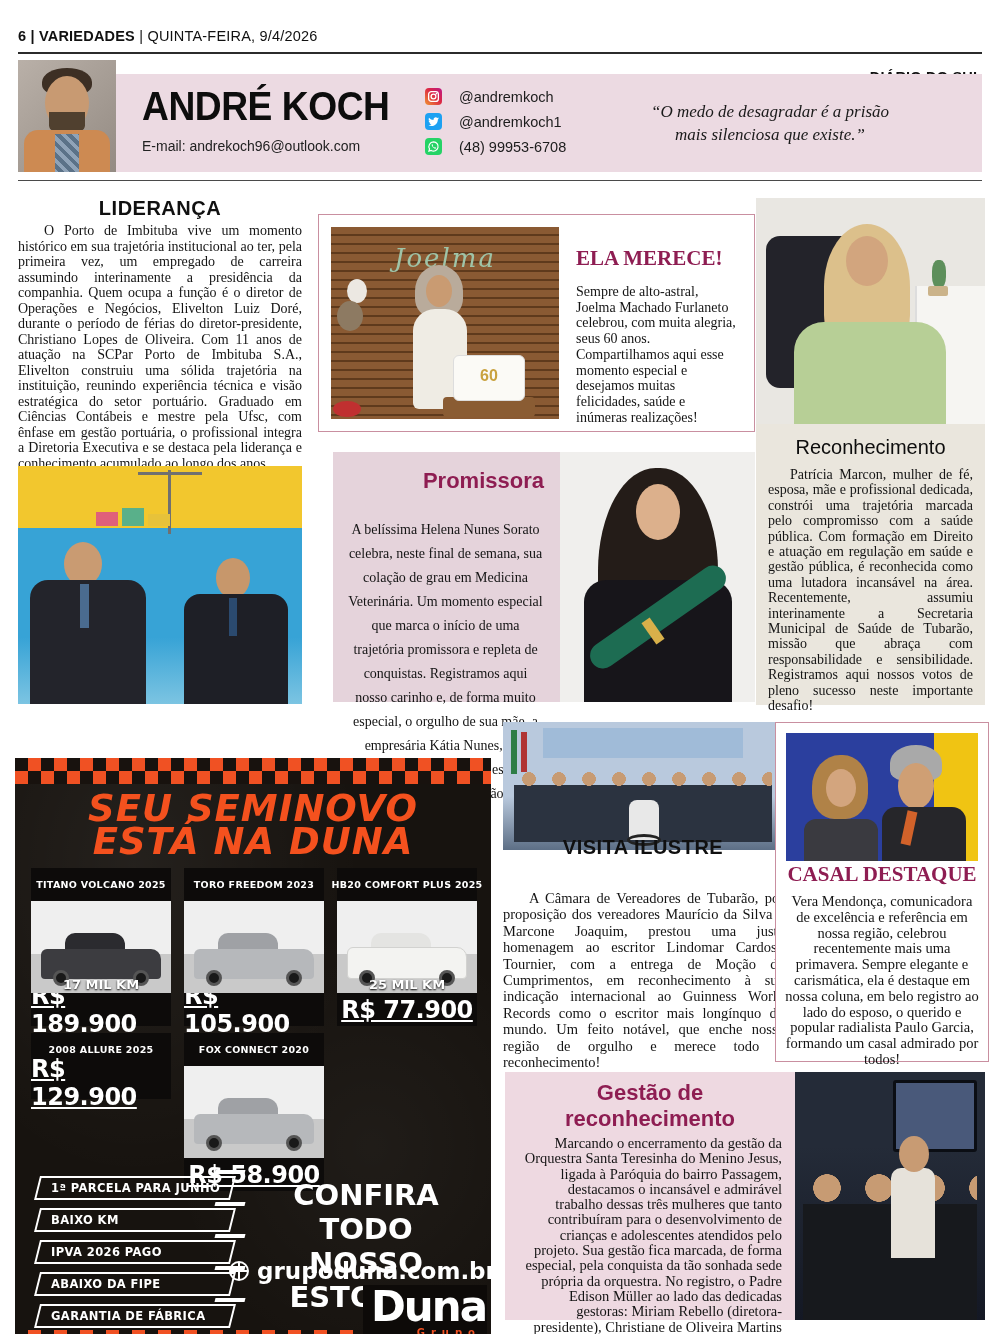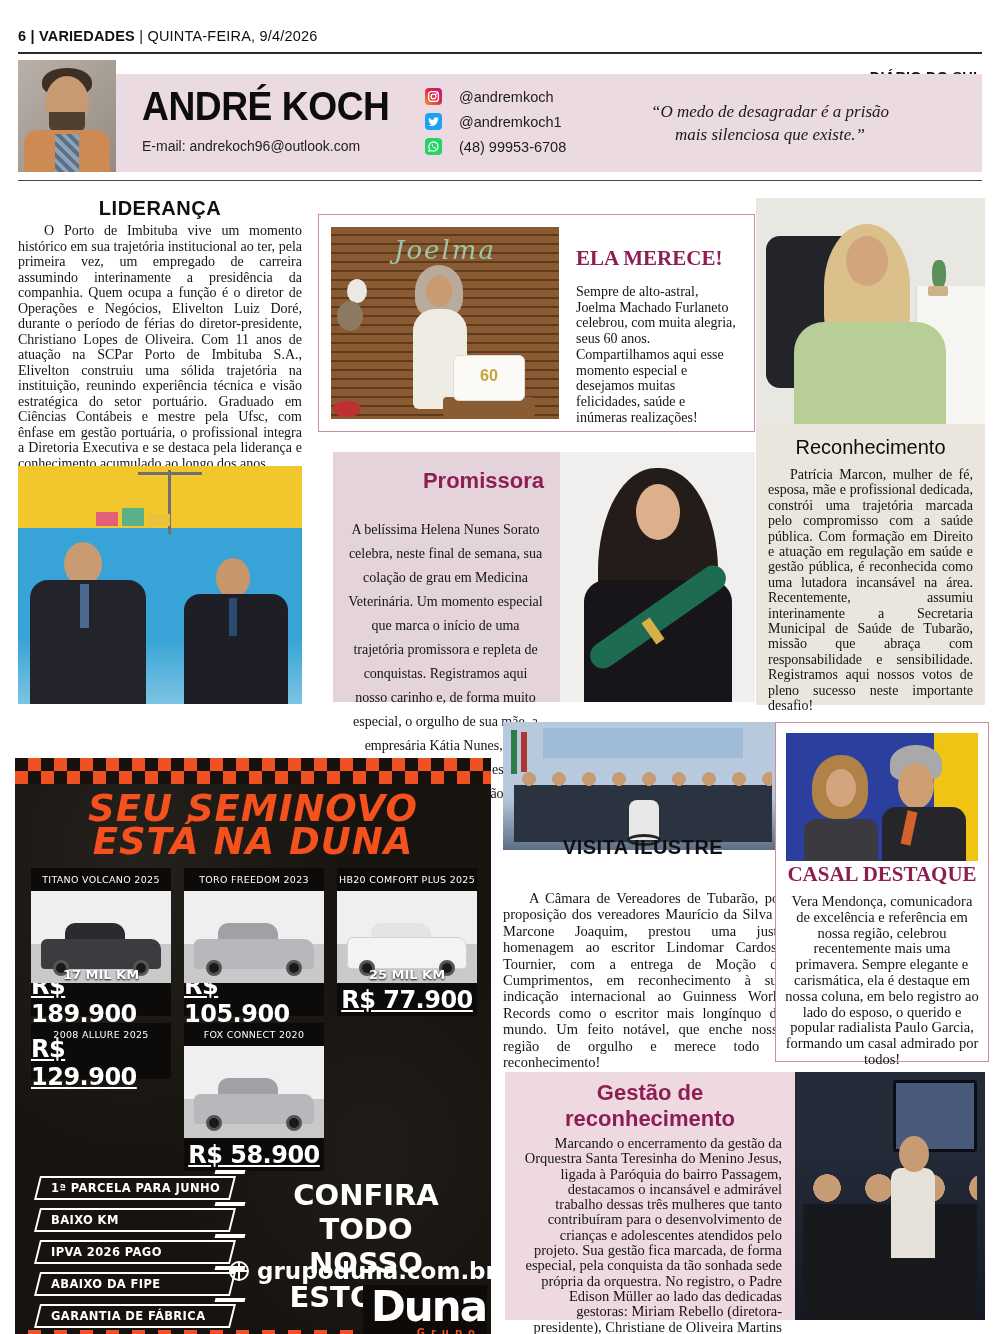--- a/index.html
+++ b/index.html
@@ -61,21 +61,21 @@
   .gestao-box{left:505px;top:1072px;width:290px;height:248px;background:#eed9e1;box-sizing:border-box;padding:8px 13px 0 13px;}
   .gestao-title{text-align:center;font-size:22px;font-weight:bold;}
   .gestao-body{margin-top:4px;text-align:right;font-family:"Liberation Serif",serif;font-size:14.5px;line-height:15.3px;color:#141414;}
 
   
   .photo{overflow:hidden;}
   .photo span{position:absolute;display:block;}
 
   .photo-joelma{left:331px;top:227px;width:228px;height:192px;
     background:repeating-linear-gradient(180deg,#8a5a33 0 7px,#5f3a1c 7px 9px);}
-  .joelma-sign{left:0;top:8px;width:100%;text-align:center;font-family:"DejaVu Serif",serif;
+  .joelma-sign{left:0;top:16px;width:100%;text-align:center;font-family:"DejaVu Serif",serif;
     font-style:italic;font-size:26px;color:#9fc4a8;letter-spacing:2px;}
   .photo-patricia{left:756px;top:198px;width:229px;height:226px;background:#e9e7e2;}
   .photo-twomen{left:18px;top:466px;width:284px;height:238px;
     background:linear-gradient(180deg,#f2c72e 0 26%,#37a3d6 26% 72%,#7cc4e2 100%);}
   .photo-helena{left:560px;top:452px;width:195px;height:250px;background:#f0efed;}
   .photo-camara{left:503px;top:722px;width:280px;height:128px;
     background:linear-gradient(180deg,#b9c9dd 0 58%,#5d6f86 100%);}
   .photo-casal{left:786px;top:733px;width:192px;height:128px;background:#2b3f9e;}
   .photo-gestao{left:795px;top:1072px;width:190px;height:248px;
     background:linear-gradient(180deg,#242b38 0 30%,#141824 100%);}
@@ -92,22 +92,22 @@
      radial-gradient(ellipse at 75% 65%,rgba(255,255,255,.04),transparent 40%),#17130f;overflow:hidden;margin-top:36px;}
   .checker{position:absolute;left:0;right:0;height:26px;
      background:conic-gradient(#f05123 0 90deg,#18120e 90deg 180deg,#f05123 180deg 270deg,#18120e 270deg 360deg);
      background-size:26px 26px;}
   .duna-headline{position:absolute;left:0;width:100%;top:34px;text-align:center;
      font-family:"DejaVu Sans",sans-serif;font-weight:bold;font-style:italic;
      font-size:37px;line-height:33px;color:#f4511e;letter-spacing:1px;}
   .cards{position:absolute;left:16px;top:110px;width:446px;display:grid;
      grid-template-columns:repeat(3,140px);column-gap:13px;row-gap:7px;}
   .car-card{width:140px;}
-  .car-name{height:23px;background:#0d0b0a;color:#fff;font-family:"DejaVu Sans",sans-serif;
-     font-size:9.5px;font-weight:normal;display:flex;align-items:center;justify-content:center;
+  .car-name{height:33px;background:#0d0b0a;color:#fff;font-family:"DejaVu Sans",sans-serif;
+     font-size:9.5px;font-weight:bold;display:flex;align-items:center;justify-content:center;
      letter-spacing:.3px;white-space:nowrap;}
   .car-img{position:relative;height:92px;background:linear-gradient(180deg,#efefef 0 58%,#c9c9c9 58% 100%);overflow:hidden;}
   .car-body{position:absolute;bottom:14px;left:10px;right:10px;height:30px;border-radius:6px 10px 4px 4px;}
   .car-cab{position:absolute;bottom:40px;left:34px;width:60px;height:20px;border-radius:10px 12px 0 0;}
   .wheel{position:absolute;bottom:7px;width:16px;height:16px;border-radius:50%;background:#191919;border:3px solid #555;box-sizing:border-box;}
   .w1{left:22px;} .w2{right:22px;}
   .car-dark .car-body{background:#3c3c40;} .car-dark .car-cab{background:#2b2b2f;}
   .car-silver .car-body{background:#b6b8bb;} .car-silver .car-cab{background:#9fa1a5;}
   .car-white .car-body{background:#f3f3f1;border:1px solid #d2d2d0;} .car-white .car-cab{background:#e4e4e2;}
   .car-km{position:absolute;left:0;bottom:1px;width:100%;text-align:center;color:#fff;

